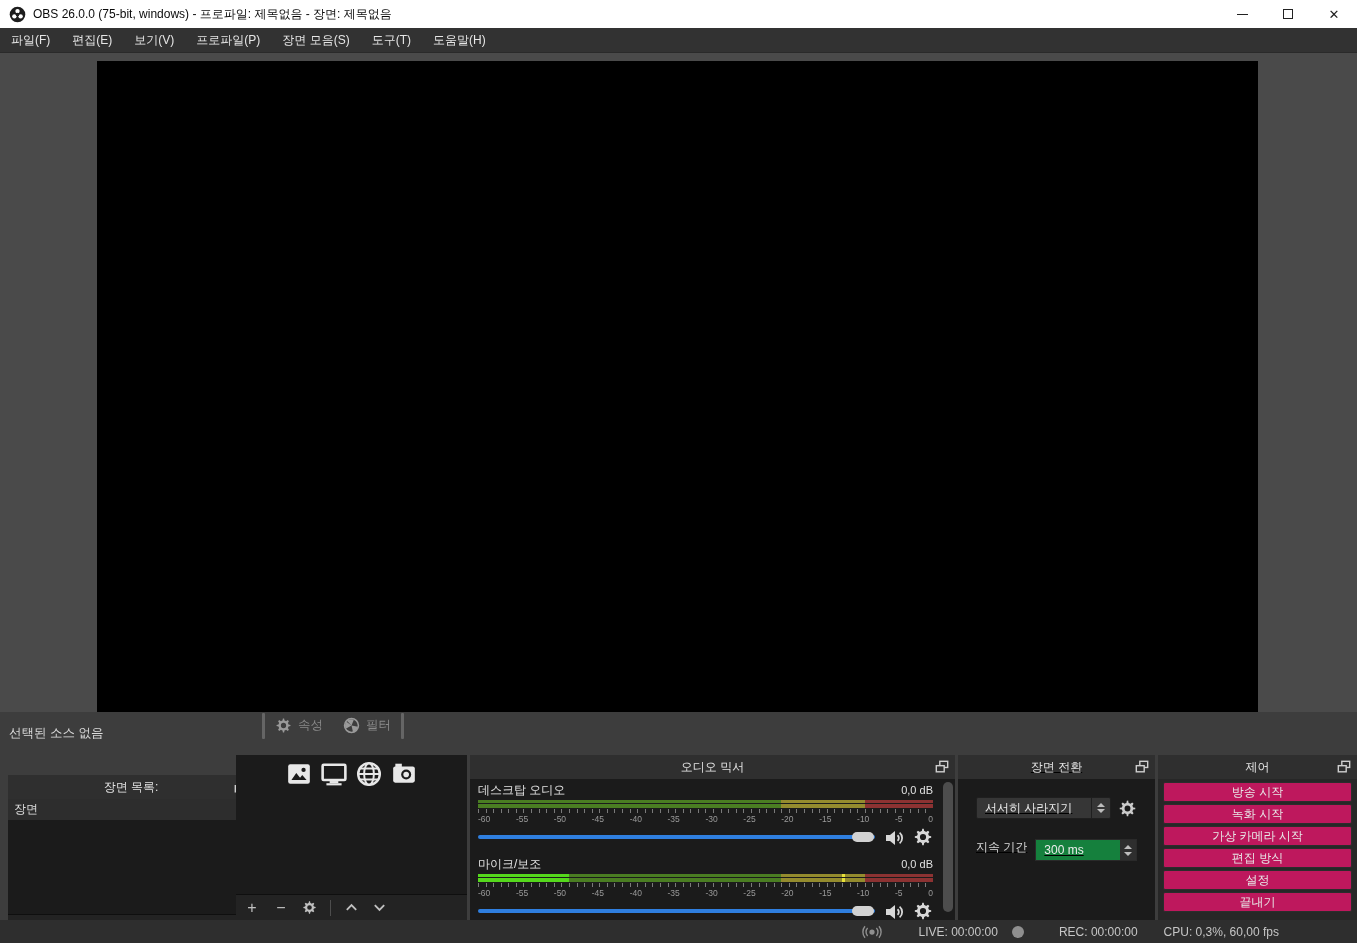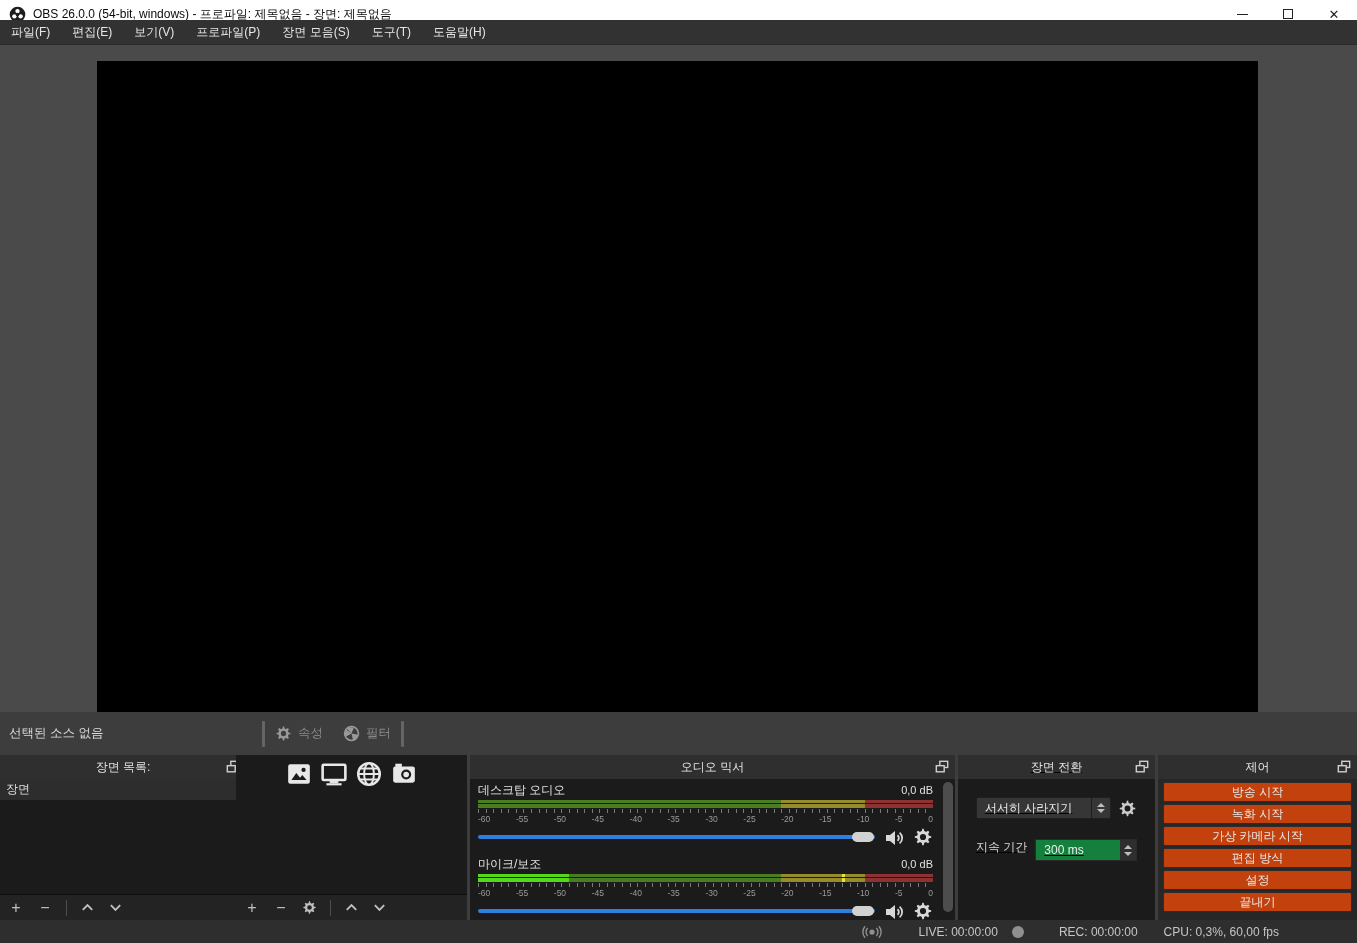--- a/index.html
+++ b/index.html
@@ -10,40 +10,40 @@
   .titlebar { position:absolute; left:0; top:0; width:1357px; height:28px; background:#ffffff; display:flex; align-items:center; }
   .titlebar .logo { width:17px; height:17px; margin-left:9px; }
   .titlebar .title { margin-left:7px; font-size:12px; color:#0a0a0a; }
   .wincontrols { position:absolute; right:0; top:0; height:28px; display:flex; }
   .winbtn { width:46px; height:28px; display:flex; align-items:center; justify-content:center; color:#222; }
   .glyph-min { width:11px; height:1px; background:#222; }
   .glyph-max { width:10px; height:10px; border:1px solid #222; }
   .glyph-close { font-size:13px; line-height:1; }
 
   
-  .menubar { position:absolute; left:0; top:20px; width:1357px; height:25px; background:#323232; border-bottom:1px solid #2a2a2a; display:flex; align-items:center; }
+  .menubar { position:absolute; left:0; top:28px; width:1357px; height:25px; background:#323232; border-bottom:1px solid #2a2a2a; display:flex; align-items:center; }
   .menu-item { padding:0 11px; font-size:12px; color:#e6e6e6; height:25px; display:flex; align-items:center; }
 
   
   .main { position:absolute; left:0; top:53px; width:1357px; height:659px; background:#4a4a4a; }
   .preview { position:absolute; left:97px; top:8px; width:1161px; height:651px; background:#000000; }
 
   
   .srctoolbar { position:absolute; left:0; top:712px; width:1357px; height:43px; background:#3d3d3d; }
   .no-source { position:absolute; left:9px; top:13px; font-size:12.5px; color:#dcdcdc; }
-  .st-group { position:absolute; left:262px; top:8px; height:27px; display:flex; align-items:center; }
+  .st-group { position:absolute; left:262px; top:0; height:27px; display:flex; align-items:center; }
   .st-sep { width:3px; height:26px; background:#656565; border-radius:1px; }
   .st-btn { display:flex; align-items:center; margin:0 10px; }
   .st-btn .ic { width:17px; height:17px; color:#9a9a9a; }
   .st-btn .lbl { margin-left:6px; font-size:12.5px; color:#8a8a8a; }
 
   
   .docks { position:absolute; left:0; top:755px; width:1357px; height:165px; background:#3d3d3d; }
   .dock { position:absolute; top:0; height:165px; background:#1b1b1b; display:flex; flex-direction:column; }
-  .dock-scenes { left:0; width:246px; }
+  .dock-scenes { left:8px; width:246px;margin-top:20px; }
   .dock-sources { left:236px; width:231px; }
   .dock-mixer { left:470px; width:485px; }
   .dock-transitions { left:958px; width:197px;text-decoration:underline; }
   .dock-controls { left:1158px; width:199px; background:#272727; }
   .dock-header { position:relative; height:24px; background:#2f2f2f; display:flex; align-items:center; justify-content:center; font-size:12px; color:#e2e2e2; flex:none; }
   .popout { position:absolute; right:6px; top:5px; width:14px; height:14px; color:#cfcfcf; }
 
   .dock-body { flex:1; position:relative; overflow:hidden; }
   .dock-toolbar { flex:none; height:26px; background:#232323; border-top:1px solid #0f0f0f; display:flex; align-items:center; padding-left:8px; color:#c0c0c0; }
   .tb-ic { font-size:16px; width:16px; text-align:center; margin-right:13px; color:#c0c0c0; }
@@ -93,21 +93,21 @@
   .arr-dn { width:0; height:0; border-left:4px solid transparent; border-right:4px solid transparent; border-top:4px solid #bdbdbd; }
   .tr-gear { width:19px; height:19px; margin-left:7px; color:#cccccc; }
   .tr-row2 { display:flex; align-items:flex-start; margin-top:20px; }
   .tr-label { font-size:12px; color:#dcdcdc; white-space:nowrap; }
   .spinbox { flex:1; margin-left:8px; height:22px; background:#15803d; border:1px solid #2a2a2a; display:flex; align-items:center; }
   .spin-text { flex:1; padding-left:8px; font-size:12px; color:#ececec; }
   .spin-arrows { width:16px; height:100%; display:flex; flex-direction:column; align-items:center; justify-content:center; gap:3px; background:#2e2e2e; }
 
   
   .ctl-body { padding:3px 5px; }
-  .ctl-btn { height:20px; margin-bottom:2px; background:#c2410c; border:1px solid #2c2c2c; border-radius:2px; display:flex; align-items:center; justify-content:center; font-size:12px; color:#e8e8e8; }
+  .ctl-btn { height:20px; margin-bottom:2px; background:#be185d; border:1px solid #2c2c2c; border-radius:2px; display:flex; align-items:center; justify-content:center; font-size:12px; color:#e8e8e8; }
 
   
   .statusbar { position:absolute; left:0; top:920px; width:1357px; height:23px; background:#2e2e2e; display:flex; align-items:center; justify-content:flex-end; padding-right:78px; color:#c6c6c6; font-size:12px; }
   .sb-item { display:flex; align-items:center; margin-left:14px;gap:28px; }
   .sb-ic { width:22px; height:14px; margin-right:7px; color:#8f8f8f; }
   .sb-dot { width:12px; height:12px; border-radius:50%; background:#8f8f8f; margin-right:7px; }
   .sb-cpu { margin-left:26px; }
 </style>
 </head>
 <body>
@@ -142,21 +142,21 @@
 <div class="app">
 
   <div class="titlebar">
     <svg class="logo" viewBox="0 0 24 24">
         <circle cx="12" cy="12" r="11" fill="#1d1d1d"></circle>
         <circle cx="12" cy="7.2" r="3.1" fill="#fff"></circle>
         <circle cx="7.6" cy="14.6" r="3.1" fill="#fff"></circle>
         <circle cx="16.4" cy="14.6" r="3.1" fill="#fff"></circle>
         <circle cx="12" cy="12" r="2.6" fill="#1d1d1d"></circle>
       </svg>
-    <span class="title">OBS 26.0.0 (54-bit, windows) - 프로파일: 제목없음 - 장면: 제목없음</span>
+    <span class="title">OBS 26.0.0 (75-bit, windows) - 프로파일: 제목없음 - 장면: 제목없음</span>
     <div class="wincontrols">
       <div class="winbtn">
           <span class="glyph-min"></span>
         </div>
       <div class="winbtn">
           <span class="glyph-max"></span>
         </div>
       <div class="winbtn">
           <span class="glyph-close">✕</span>
         </div>

